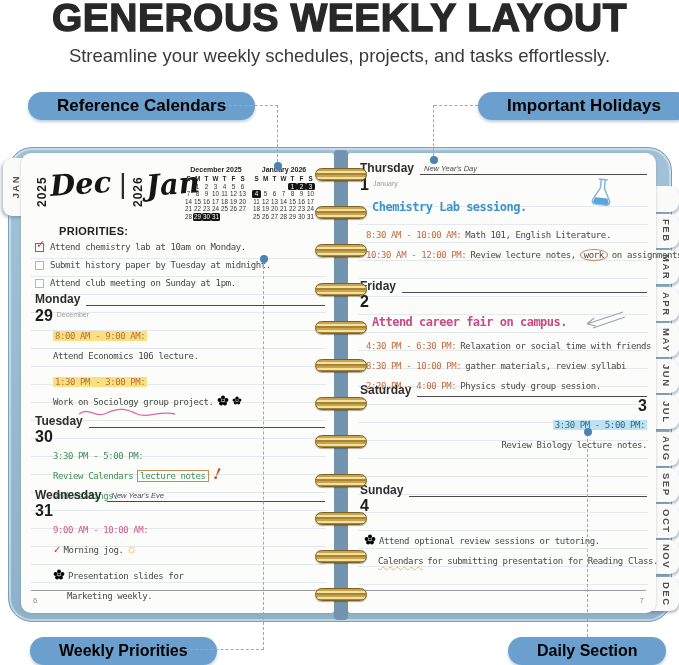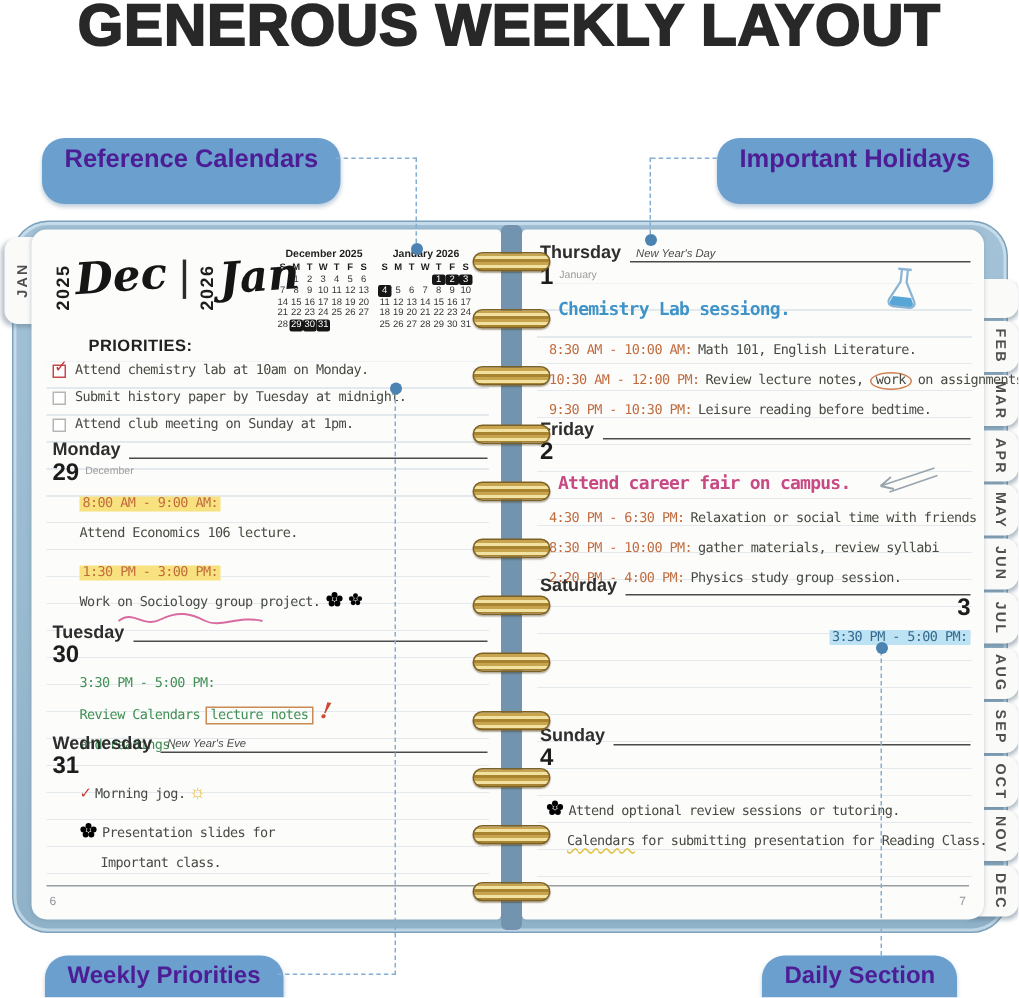--- a/index.html
+++ b/index.html
@@ -8,22 +8,22 @@
            font-family:"Liberation Sans", sans-serif; }
 
   
   .title { position:absolute; left:0; top:-4px; width:100%; text-align:center;
            font-size:39px; font-weight:900; letter-spacing:.5px; color:#282828;
            -webkit-text-stroke:1.3px #282828; }
   .subtitle { position:absolute; left:0; top:45px; width:100%; text-align:center;
               font-size:18.5px; color:#3a3a3a; }
 
   
-  .pill { position:absolute; height:44px; line-height:28px; padding:0 15px;
-          background:#6b9fce; color:#4c1d95; font-weight:700; font-size:17px;
+  .pill { position:absolute; height:28px; line-height:28px; padding:0 29px;
+          background:#6b9fce; color:#000000; font-weight:700; font-size:17px;
           border-radius:15px; box-shadow:0 2px 3px rgba(70,110,150,.35); white-space:nowrap; }
 
   
   .dash-h { position:absolute; border-top:1.5px dashed #86aed4; height:0; z-index:40; }
   .dash-v { position:absolute; border-left:1.5px dashed #86aed4; width:0; z-index:40; }
   .dot { position:absolute; width:8px; height:8px; border-radius:50%; background:#4b83b2; z-index:41; }
 
   
   .planner { position:absolute; left:8px; top:147px; width:664px; height:475px;
              background:linear-gradient(180deg,#a3c2d7,#8fb2c9); border:1px solid #7ba0bc;
@@ -122,20 +122,21 @@
     <circle cx="4.1" cy="8.4" r="2"></circle>
         <circle cx="7.9" cy="8.4" r="2"></circle>
         <circle cx="6" cy="5.5" r="1.1"></circle>
   </g>
 </defs>
   </svg>
 
 <div class="stage">
 
   <div class="title">GENEROUS WEEKLY LAYOUT</div>
+  <div class="subtitle">Streamline your weekly schedules, projects, and tasks effortlessly.</div>
 
   <div class="pill" style="left:28px; top:92px;">Reference Calendars</div>
   <div class="pill" style="left:30px; top:637px; font-size:16px;">Weekly Priorities</div>
   <div class="pill" style="left:478px; top:92px;">Important Holidays</div>
   <div class="pill" style="left:508px; top:637px; font-size:16px;">Daily Section</div>
 
   <div class="dash-h" style="left:224px; top:105px; width:54px;"></div>
   <div class="dash-v" style="left:277px; top:105px; height:57px;"></div>
   <div class="dot" style="left:274px; top:162px;"></div>
   <div class="dash-h" style="left:434px; top:105px; width:44px;"></div>
@@ -341,25 +342,26 @@
       </div>
 
       <div class="day" style="top:335px;">
         <div class="day-head">
             <span class="day-name">Wednesday</span>
             <span class="day-rule">
               <i class="holiday">New Year's Eve</i>
             </span>
           </div>
         <div class="day-num"><b>31</b></div>
+        <div class="entry"><span class="time t-pink">9:00 AM - 10:00 AM:</span></div>
         <div class="entry"><span class="tick2">✓</span><span class="hw">Morning jog.</span><span class="sun">☼</span></div>
         <div class="entry gap6"><svg class="flower" style="margin:0 3px 0 0;" width="12" height="11" viewBox="0 0 12 11">
               <use href="#flower-shape"></use>
             </svg><span class="hw">Presentation slides for</span></div>
-        <div class="entry" style="margin-left:32px;"><span class="hw">Important class.</span></div>
+        <div class="entry" style="margin-left:32px;"><span class="hw">Marketing weekly.</span></div>
       </div>
 
       <div class="baseline"></div>
       <div class="pageno" style="left:12px;">6</div>
     </div>
 
     <div class="page page-right">
       <div class="ruling" style="top:36px; bottom:24px;"></div>
 
       <div class="day" style="top:8px; left:12px;">
@@ -372,21 +374,20 @@
         <div class="day-num"><b>1</b><span class="mon">January</span></div>
         <div class="entry" style="margin-left:12px; margin-top:4px;"><span class="headline c-blue">Chemistry Lab sessiong.</span></div>
         <svg class="flask" width="26" height="30" viewBox="0 0 26 30">
           <path d="M7,21 h12 l1.6,3.5 a2.3,2.3 0 0 1 -2.1,3.2 h-11 a2.3,2.3 0 0 1 -2.1,-3.2 z" fill="#58a5d8"></path>
           <path d="M11,3 v8 L4.5,23.5 a3,3 0 0 0 2.8,4.2 h11.4 a3,3 0 0 0 2.8,-4.2 L15,11 V3" fill="none" stroke="#8ab4d4" stroke-width="1.5"></path>
           <line x1="8.5" y1="2.5" x2="17.5" y2="2.5" stroke="#8ab4d4" stroke-width="1.6"></line>
         </svg>
         <div class="rows" style="margin-top:8px;">
           <div class="row"><span class="time t-orange">8:30 AM - 10:00 AM:</span><span class="hw sp">Math 101, English Literature.</span></div>
           <div class="row"><span class="time t-orange">10:30 AM - 12:00 PM:</span><span class="hw sp">Review lecture notes,</span><span class="hw circ sp">work</span><span class="hw sp">on assignments.</span></div>
-          <div class="row"><span class="time t-orange">9:30 PM - 10:30 PM:</span><span class="hw sp">Leisure reading before bedtime.</span></div>
         </div>
       </div>
 
       <div class="day" style="top:126px; left:12px;">
         <div class="day-head">
             <span class="day-name">Friday</span>
             <span class="day-rule"></span>
           </div>
         <div class="day-num"><b>2</b></div>
         <div class="entry" style="margin-left:12px;"><span class="headline c-career">Attend career fair on campus.</span><svg class="arrow-doodle" width="56" height="20" viewBox="0 0 56 20">
@@ -399,20 +400,21 @@
         </div>
       </div>
 
       <div class="day" style="top:230px; left:12px;text-align:right;">
         <div class="day-head">
             <span class="day-name">Saturday</span>
             <span class="day-rule"></span>
           </div>
         <div class="day-num"><b>3</b></div>
         <div class="entry" style="margin-left:12px;"><span class="time t-sat hl-b">3:30 PM - 5:00 PM:</span></div>
+        <div class="entry" style="margin-left:12px;"><span class="hw">Review Biology lecture notes.</span></div>
       </div>
 
       <div class="day" style="top:330px; left:12px;">
         <div class="day-head">
             <span class="day-name">Sunday</span>
             <span class="day-rule"></span>
           </div>
         <div class="day-num"><b>4</b></div>
         <div class="entry" style="margin-left:4px; margin-top:16px;"><svg class="flower" style="margin:0 3px 0 0;" width="12" height="11" viewBox="0 0 12 11">
               <use href="#flower-shape"></use>

